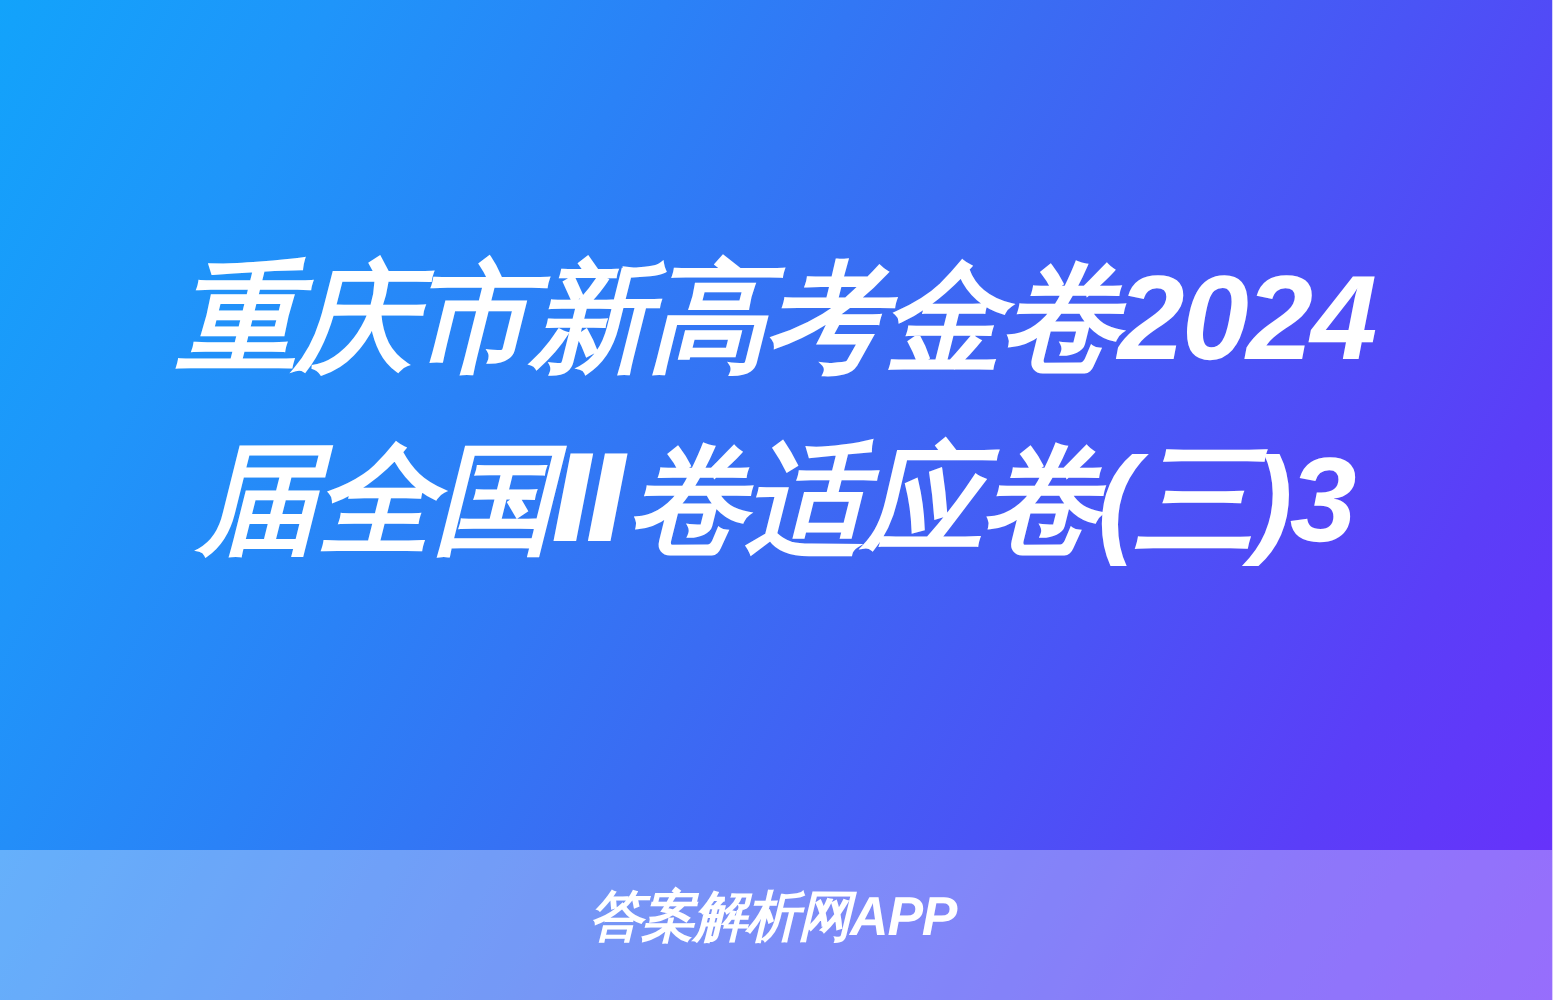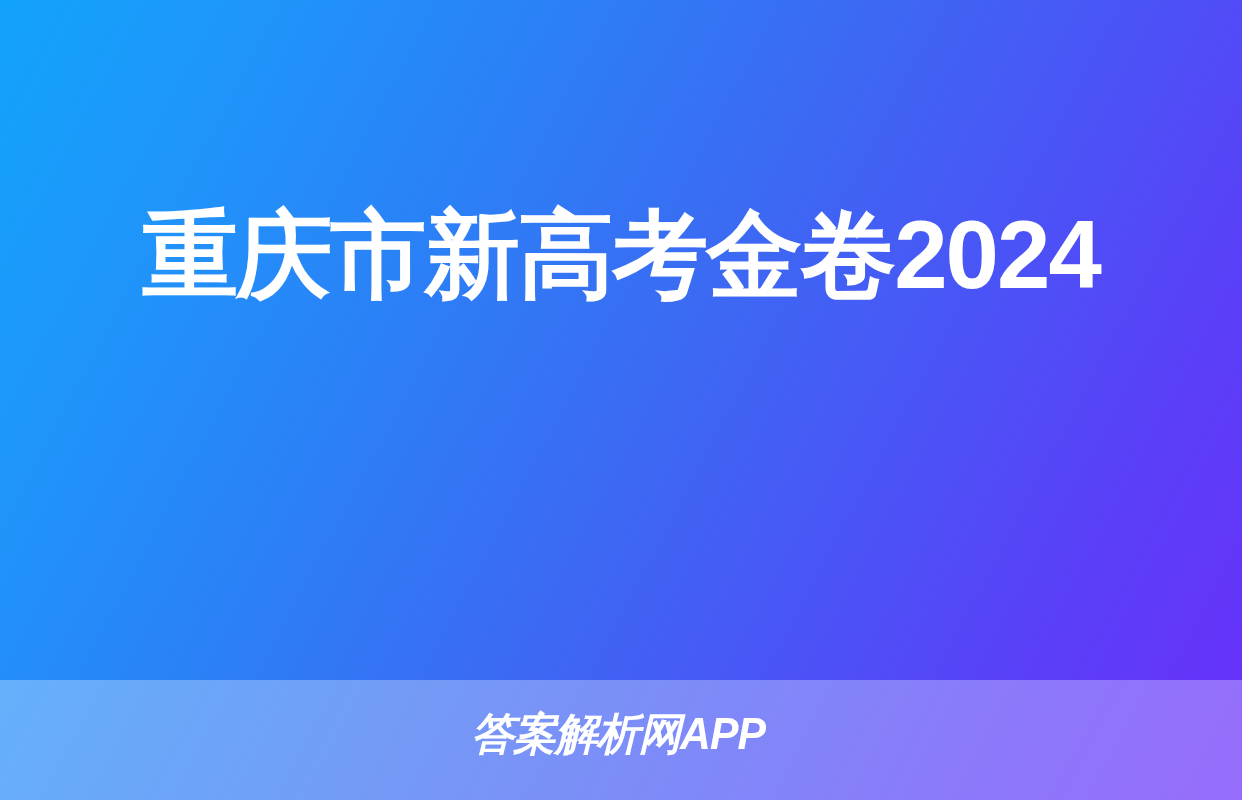--- a/index.html
+++ b/index.html
@@ -47,20 +47,21 @@
     padding: 0 10px;
     box-sizing: border-box;
   }
 
   .title-line {
     display: block;
     color: #ffffff;
     font-size: 96px;
     line-height: 146px;
     font-weight: 700;
+    font-style: italic;
     letter-spacing: -1px;
     white-space: nowrap;
     font-family: "Liberation Sans", "DejaVu Sans", sans-serif;
   }
 
   .title-line.line-1 { letter-spacing: -2px; }
   .title-line.line-2 { letter-spacing: -2px; }
   .title-line.line-3 { letter-spacing: 0px; }
 
   
@@ -87,19 +88,20 @@
 </style>
 </head>
 <body>
 
 <div id="cover">
 
   <div id="bottom-band"></div>
 
   <div id="title-block">
     <span class="title-line line-1">重庆市新高考金卷2024</span>
+    <span class="title-line line-2">届全国Ⅱ卷适应卷(三)3</span>
   </div>
 
   <div id="watermark">
     <span class="wm-text">答案解析网APP</span>
   </div>
 
 </div>
 
 </body></html>

